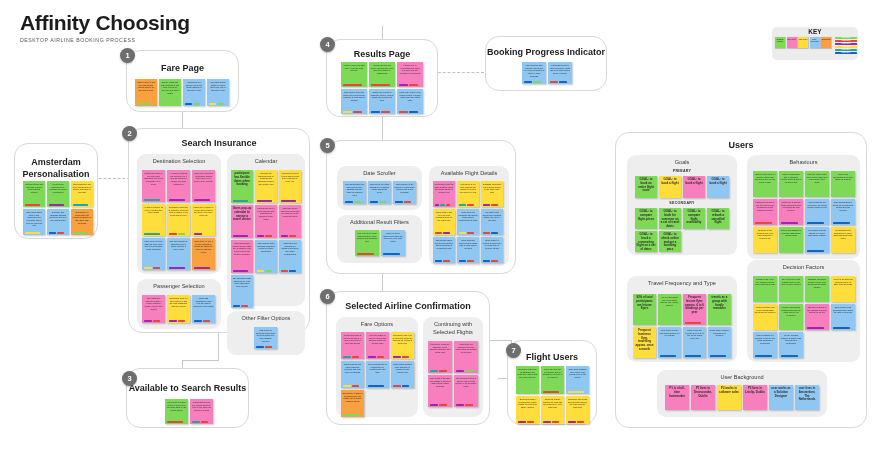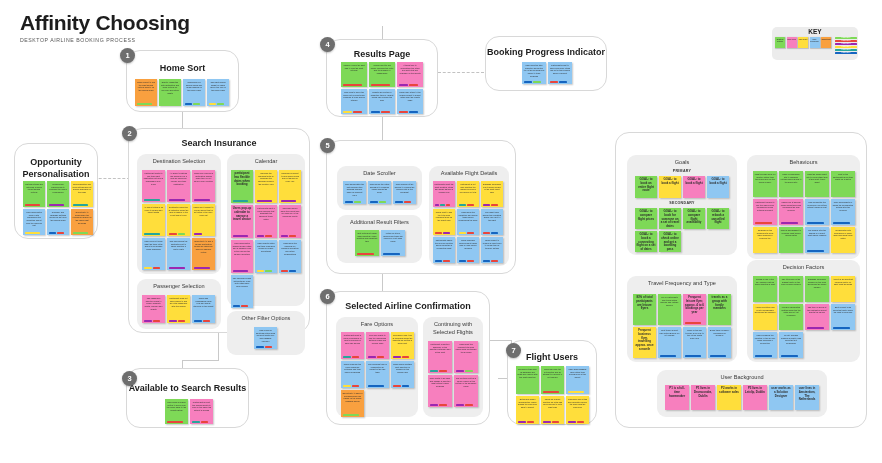--- a/index.html
+++ b/index.html
@@ -150,21 +150,21 @@
   <div class="dot" style="left:128px;top:177px;"></div>
   <div class="conn v" style="left:218px;top:330px;height:30px;"></div>
   <div class="conn h" style="left:182px;top:360px;width:37px;"></div>
   <div class="conn v" style="left:182px;top:360px;height:16px;"></div>
   <div class="conn h" style="left:489px;top:340px;width:22px;"></div>
   <div class="conn v" style="left:511px;top:340px;height:38px;"></div>
   <div class="conn h" style="left:498px;top:378px;width:14px;"></div>
 
   <div class="section" style="left:126px;top:50px;width:113px;height:62px;">
     <div class="badge" style="left:-7px;top:-3px;">1</div>
-    <div class="sec-title" style="top:12px;">Home Sort</div>
+    <div class="sec-title" style="top:12px;">Fare Page</div>
     <div class="notes" style="left:8px;top:28px;width:98px;gap:2px;">
         <div class="note c-orange" style="width: 22px; height: 27px;">
           <span class="txt">Users expect to find the flight search options directly on the landing page</span>
           <div class="tags">
             <span class="tag" style="background: rgb(126, 217, 87); width: 15px;"></span>
           </div>
         </div>
         <div class="note c-green" style="width: 22px; height: 27px;">
           <span class="txt">Directly presented with destination and price options for one-way and return flights</span>
           <div class="tags">
@@ -182,21 +182,21 @@
           <span class="txt">The flight search widget is visible above the fold on the home page</span>
           <div class="tags">
             <span class="tag" style="background: rgb(255, 222, 59); width: 7px;"></span>
             <span class="tag" style="background: rgb(126, 217, 87); width: 7px;"></span>
           </div>
         </div>
       </div>
   </div>
 
   <div class="section" style="left:14px;top:143px;width:84px;height:96px;">
-    <div class="sec-title two" style="top:12px;line-height:1.35;">Opportunity Personalisation</div>
+    <div class="sec-title two" style="top:12px;line-height:1.35;">Amsterdam Personalisation</div>
     <div class="notes" style="left:8px;top:37px;width:70px;gap:2px;">
         <div class="note c-green" style="width: 22px; height: 26px;">
           <span class="txt">Platform stores and retrieves a user's recent search options</span>
           <div class="tags">
             <span class="tag" style="background: rgb(232, 69, 60); width: 15px;"></span>
           </div>
         </div>
         <div class="note c-green" style="width: 22px; height: 26px;">
           <span class="txt">Cookies and banners ask to compare the user's preferences</span>
           <div class="tags">
@@ -748,20 +748,21 @@
           <span class="txt">Insurance and extras are presented before the user sees the final price</span>
           <div class="tags">
             <span class="tag" style="background: rgb(156, 39, 176); width: 7.5px;"></span>
             <span class="tag" style="background: rgb(232, 69, 60); width: 7.5px;"></span>
           </div>
         </div>
       </div>
   </div>
 
   <div class="section" style="left:615px;top:132px;width:252px;height:296px;">
+    <div class="sec-title" style="top:7px;">Users</div>
 
     <div class="group" style="left:11px;top:22px;width:110px;height:100px;">
       <div class="grp-title">Goals</div>
       <div class="sublabel" style="top:14px;">PRIMARY</div>
       <div class="notes" style="left:8px;top:21px;width:96px;gap:2px;">
           <div class="note c-green big" style="width: 22px; height: 22px;">
             <span class="txt">GOAL: to book an entire flight route</span>
           </div>
           <div class="note c-yellow big" style="width: 22px; height: 22px;">
             <span class="txt">GOAL: to book a flight</span>

